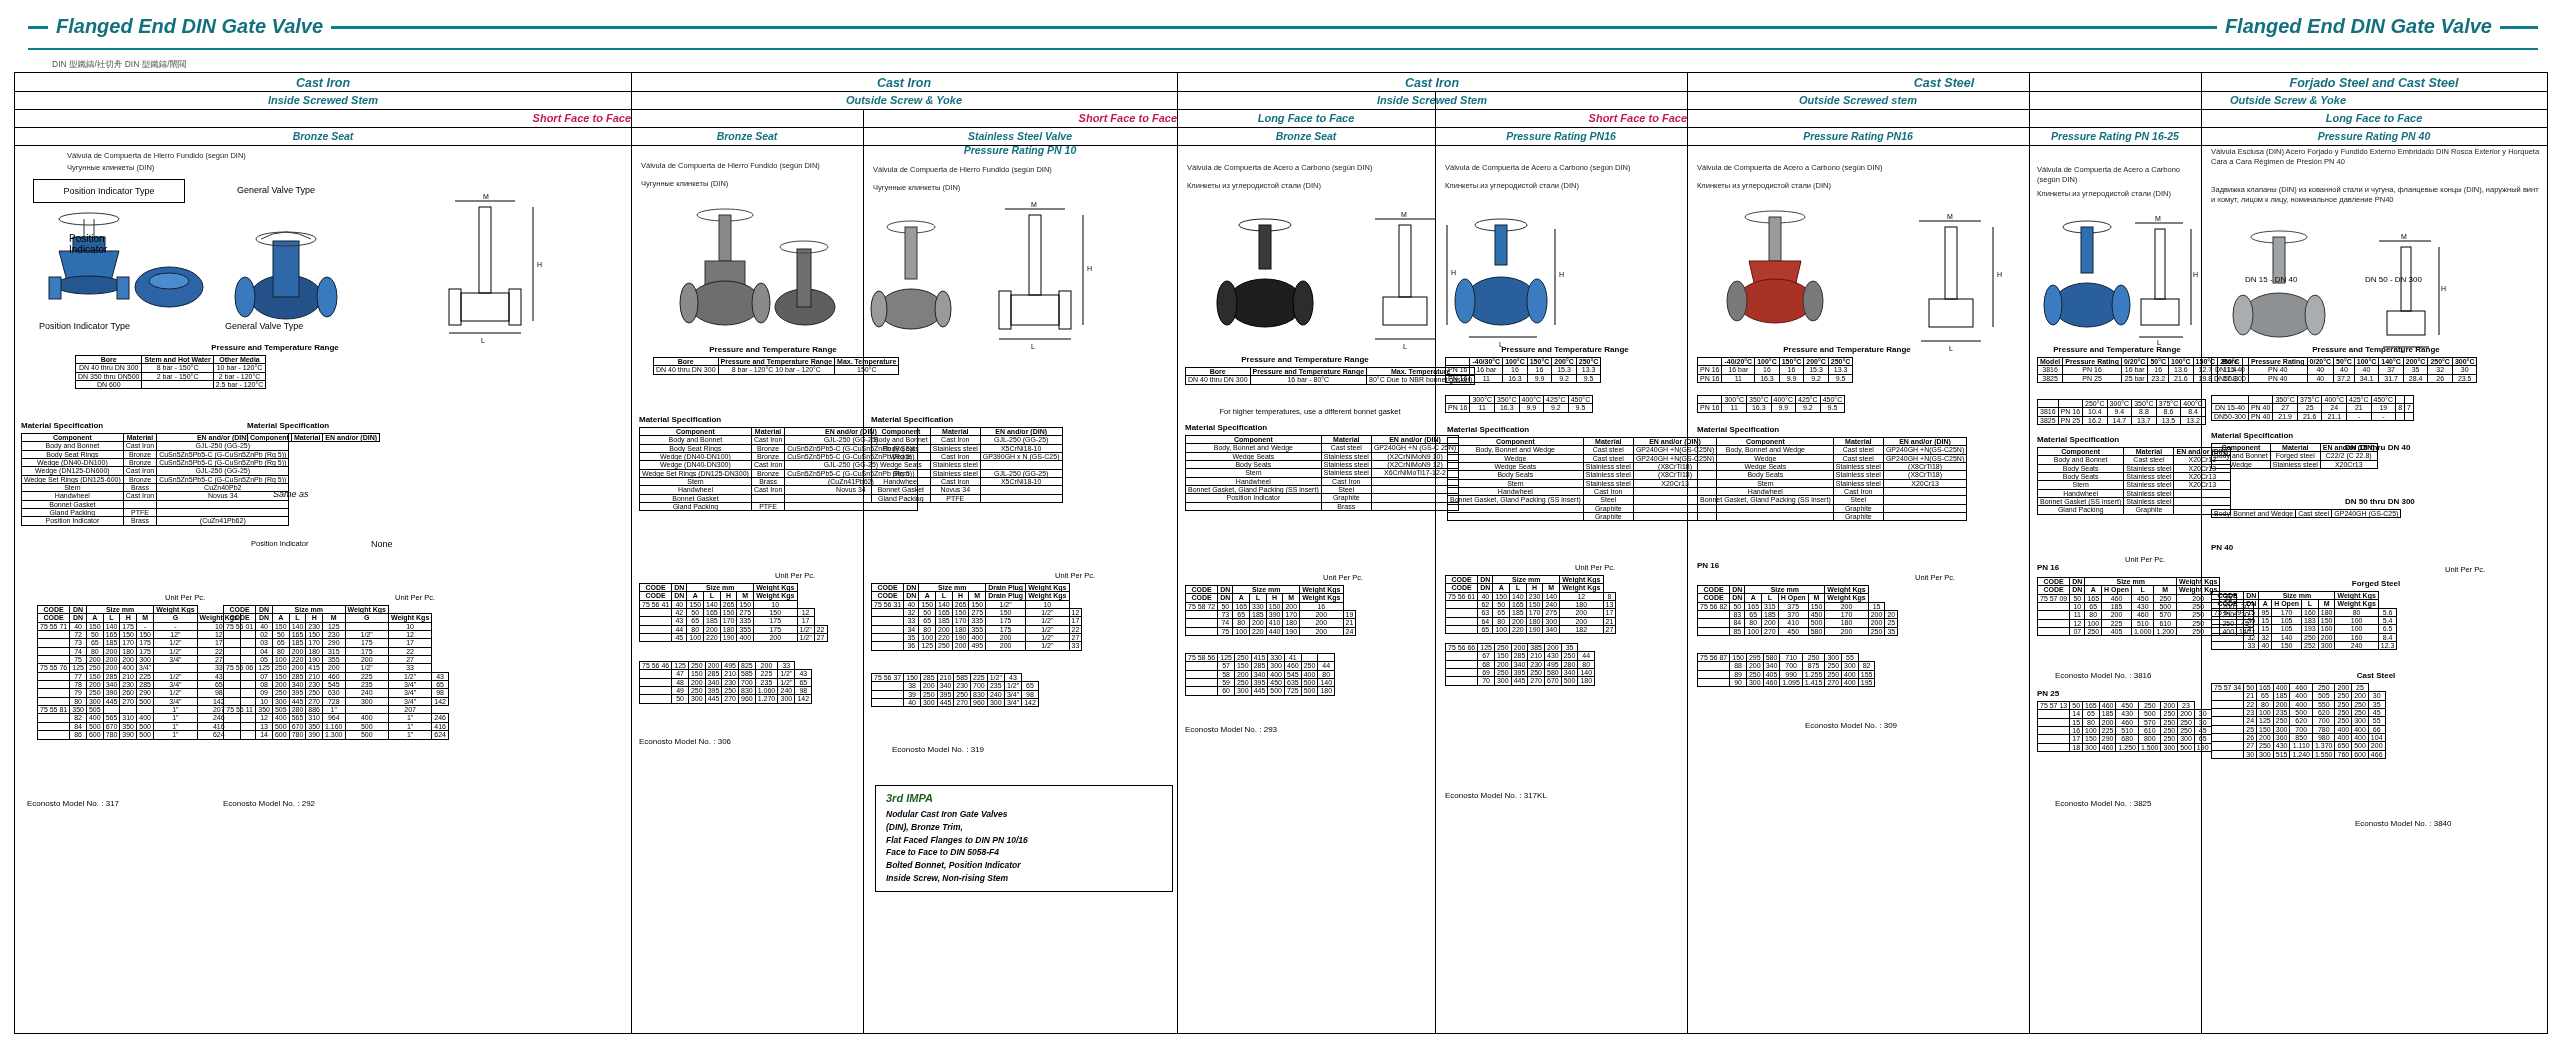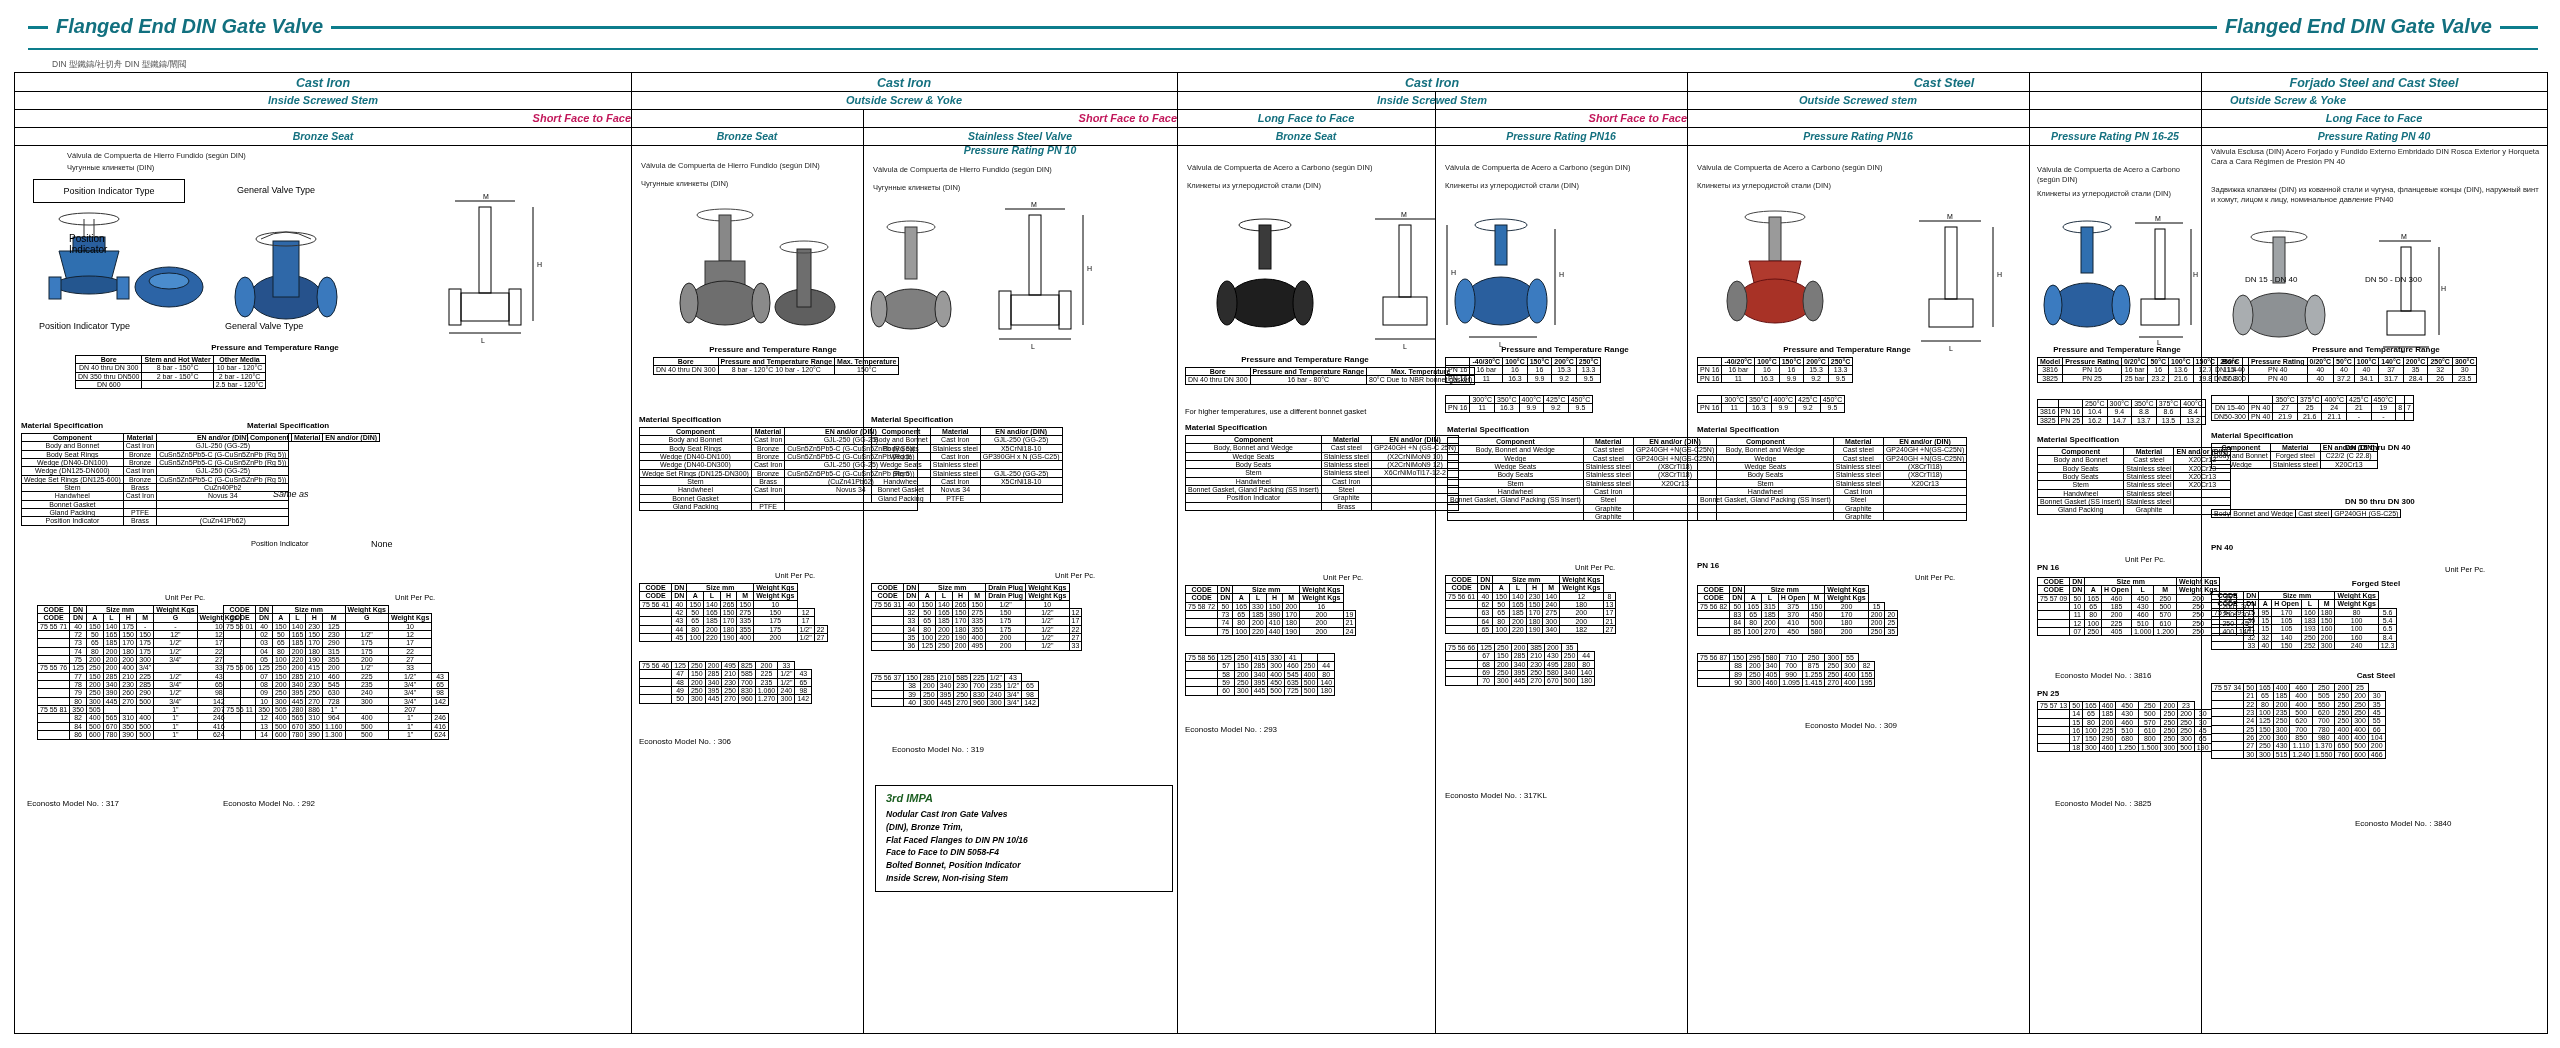--- a/index.html
+++ b/index.html
@@ -1084,21 +1084,21 @@
               <th>Max. Temperature</th>
             </tr>
             <tr>
               <td>DN 40 thru DN 300</td>
               <td>16 bar - 80°C</td>
               <td>80°C Due to NBR bonnet gasket)</td>
             </tr>
           </tbody>
         </table>
     </div>
-    <div class="sm" style="left:1170px;top:334px;width:250px;">For higher temperatures, use a different bonnet gasket</div>
+    <div class="sm" style="left:1170px;top:334px;width:250px;text-align:center;">For higher temperatures, use a different bonnet gasket</div>
 
     <div class="capb" style="left:1170px;top:350px;width:200px;text-align:left;">Material Specification</div>
     <div class="tbox" style="left:1170px;top:362px;">
       <table class="t" id="c3ms">
           <tbody>
             <tr>
               <th>Component</th>
               <th>Material</th>
               <th>EN and/or (DIN)</th>
             </tr>

